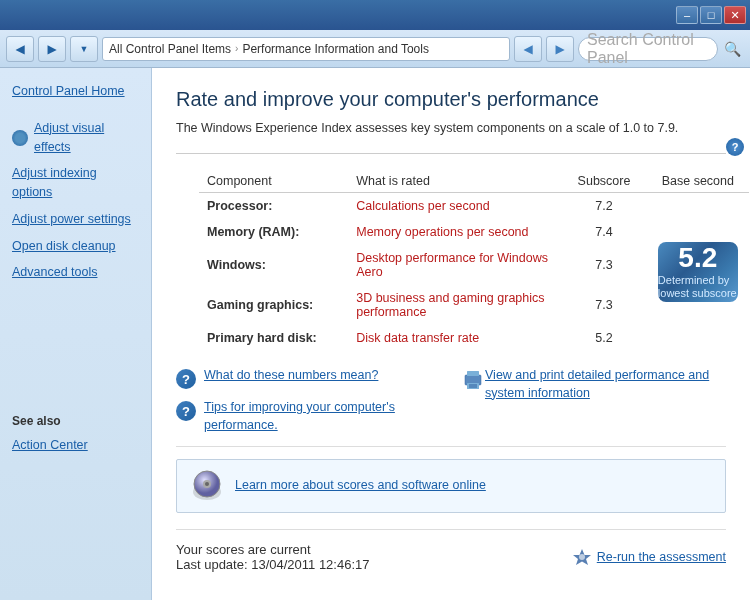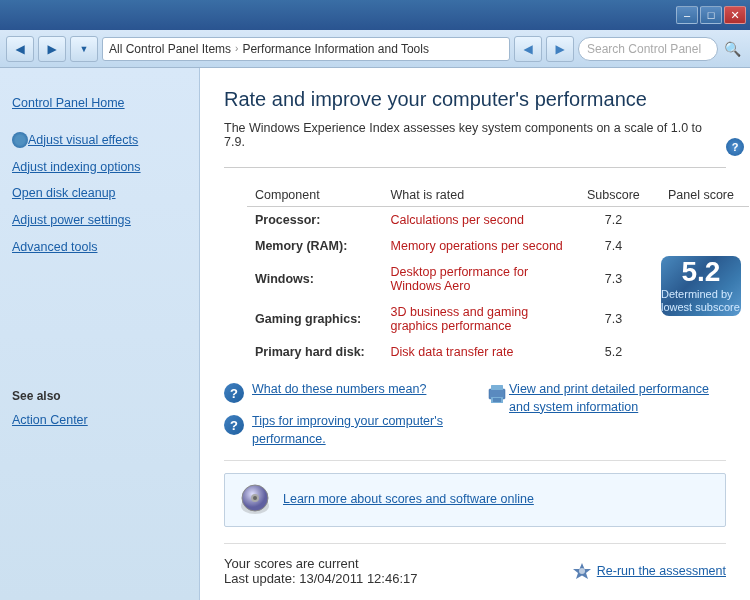--- a/index.html
+++ b/index.html
@@ -87,21 +87,21 @@
     }
     .search-box {
       width: 140px;
       height: 24px;
       background: white;
       border: 1px solid #a0b8d0;
       border-radius: 12px;
       display: flex;
       align-items: center;
       padding: 0 8px;
-      font-size: 12px;
+      font-size: 16px;
       color: #aaa;
     }
     .refresh-btn {
       width: 22px;
       height: 22px;
       background: transparent;
       border: none;
       cursor: pointer;
       display: flex;
       align-items: center;
@@ -111,37 +111,38 @@
     }
 
     
     .main-layout {
       display: flex;
       height: calc(600px - 68px);
     }
 
     
     .sidebar {
-      width: 200px;
+      width: 152px;
       background: linear-gradient(to bottom, #d8e8f8 0%, #cce0f0 100%);
       border-right: 1px solid #b0c8e0;
-      padding: 22px 0;
+      padding: 10px 0;
       flex-shrink: 0;
     }
     .sidebar-item {
       padding: 4px 12px;
       cursor: pointer;
       color: #1a5fa8;
       font-size: 12.5px;
       line-height: 1.5;
       text-decoration: underline;
     }
     .sidebar-item.has-icon {
       display: flex;
       align-items: center;
+      gap: 6px;
     }
     .sidebar-section-title {
       padding: 8px 12px 4px;
       font-weight: bold;
       color: #333;
       font-size: 12px;
       text-decoration: none;
       cursor: default;
     }
     .gear-icon-small {
@@ -371,41 +372,41 @@
 <div class="main-layout" style="position:relative;">
 
   <div class="sidebar">
     <div class="sidebar-item">Control Panel Home</div>
     <div style="height:10px;"></div>
     <div class="sidebar-item has-icon">
       <div class="gear-icon-small"></div>
       <span>Adjust visual effects</span>
     </div>
     <div class="sidebar-item">Adjust indexing options</div>
+    <div class="sidebar-item">Adjust power settings</div>
     <div class="sidebar-item">Open disk cleanup</div>
-    <div class="sidebar-item">Adjust power settings</div>
     <div class="sidebar-item">Advanced tools</div>
 
     <div style="height: 120px;"></div>
 
     <div class="sidebar-section-title">See also</div>
     <div class="sidebar-item">Action Center</div>
   </div>
 
   <div class="content">
     <h1 class="page-title">Rate and improve your computer's performance</h1>
     <p class="page-subtitle">The Windows Experience Index assesses key system components on a scale of 1.0 to 7.9.</p>
 
     <table class="perf-table">
       <thead>
         <tr>
           <th>Component</th>
           <th>What is rated</th>
           <th style="text-align:center;">Subscore</th>
-          <th style="text-align:center;">Panel score</th>
+          <th style="text-align:center;">Base second</th>
         </tr>
       </thead>
       <tbody>
         <tr>
           <td class="component-name">Processor:</td>
           <td class="what-rated">Calculations per second</td>
           <td class="subscore">7.2</td>
           <td class="base-score-cell" rowspan="5">
             <div class="score-box">
               <span class="score-number">5.2</span>

